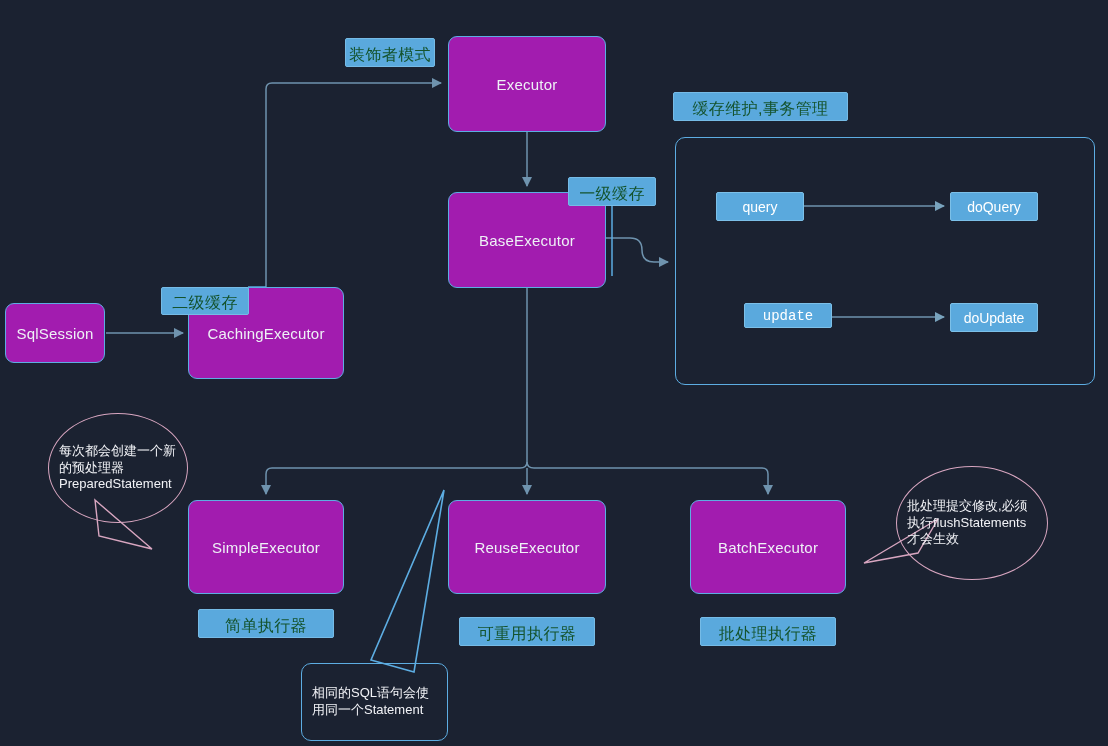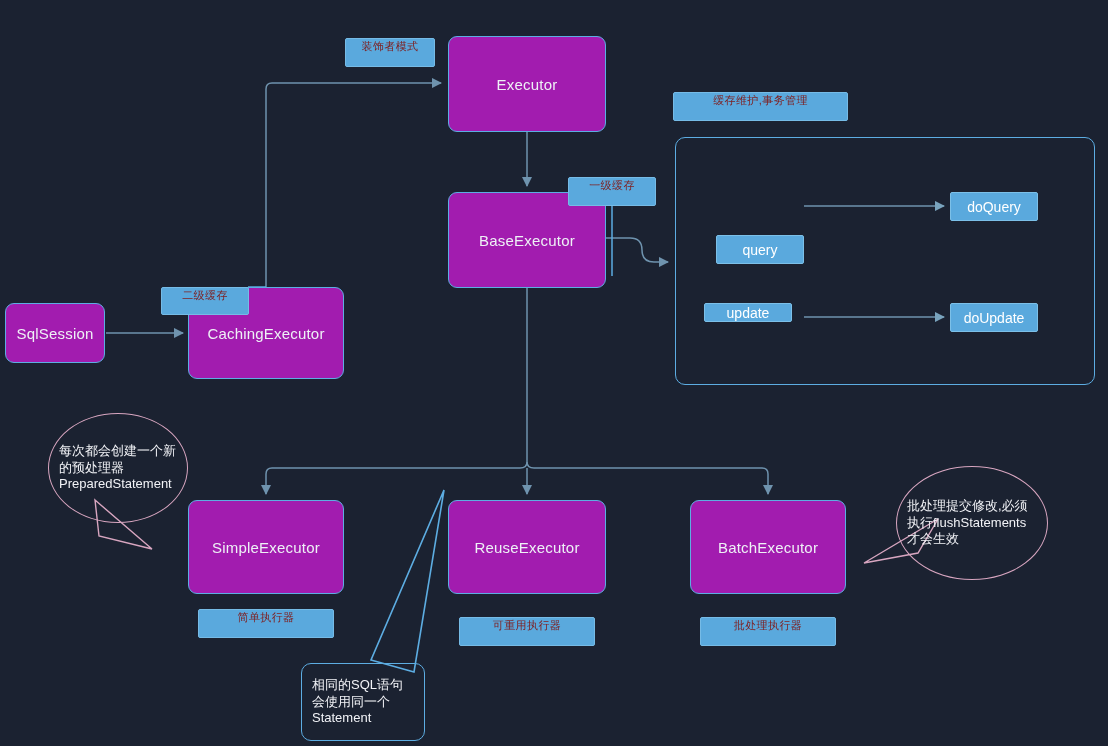--- a/index.html
+++ b/index.html
@@ -48,24 +48,24 @@
     box-sizing: border-box;
     border: 1.6px solid #5dade2;
     border-radius: 10px;
     background: transparent;
   }
   .tag {
     position: absolute;
     box-sizing: border-box;
     background: #5aa9dd;
     border: 1px solid #76bbe6;
-    color: #7f1d1d;
-    font-size: 11px;
-    display: flex;
-    align-items: flex-start;
+    color: #14532d;
+    font-size: 16px;
+    display: flex;
+    align-items: flex-end;
     justify-content: center;
     text-align: center;
     letter-spacing: .4px;
   }
   .tag.sq { border-radius: 2px; }
   .method {
     position: absolute;
     box-sizing: border-box;
     background: #5aa9dd;
     border: 1px solid #7cc0e8;
@@ -166,27 +166,27 @@
   <div class="node" style="left:448px; top:500px; width:158px; height:94px;">
     <span>ReuseExecutor</span>
   </div>
 
   <div class="node" style="left:690px; top:500px; width:156px; height:94px;">
     <span>BatchExecutor</span>
   </div>
 
   <div class="container-box" style="left:675px; top:137px; width:420px; height:248px;"></div>
 
-  <div class="method" style="left:716px; top:192px; width:88px; height:29px;margin-top:43px;">
+  <div class="method" style="left:716px; top:192px; width:88px; height:29px;">
     <span>query</span>
   </div>
   <div class="method" style="left:950px; top:192px; width:88px; height:29px;">
     <span>doQuery</span>
   </div>
-  <div class="method" style="left:704px; top:303px; width:88px; height:19px;">
+  <div class="method" style="left:744px; top:303px; width:88px; height:25px;font-family:Liberation Mono, monospace;">
     <span>update</span>
   </div>
   <div class="method" style="left:950px; top:303px; width:88px; height:29px;">
     <span>doUpdate</span>
   </div>
 
   <div class="tag sq" style="left:345px; top:38px; width:90px; height:29px;">
     <span>装饰者模式</span>
   </div>
 
@@ -215,17 +215,17 @@
   </div>
 
   <div class="callout ellipse" style="left:48px; top:413px; width:140px; height:110px;">
     <span>每次都会创建一个新的预处理器PreparedStatement</span>
   </div>
 
   <div class="callout ellipse" style="left:896px; top:466px; width:152px; height:114px;">
     <span>批处理提交修改,必须执行flushStatements才会生效</span>
   </div>
 
-  <div class="callout rounded" style="left:301px; top:663px; width:124px; height:78px;">
+  <div class="callout rounded" style="left:301px; top:663px; width:147px; height:78px;">
     <span>相同的SQL语句会使用同一个Statement</span>
   </div>
 
 </div>
 
 </body></html>

